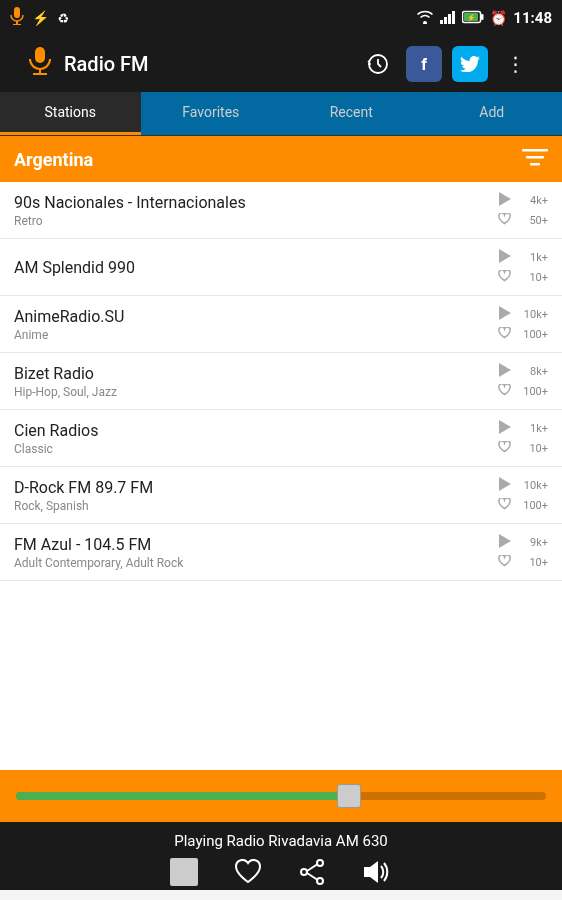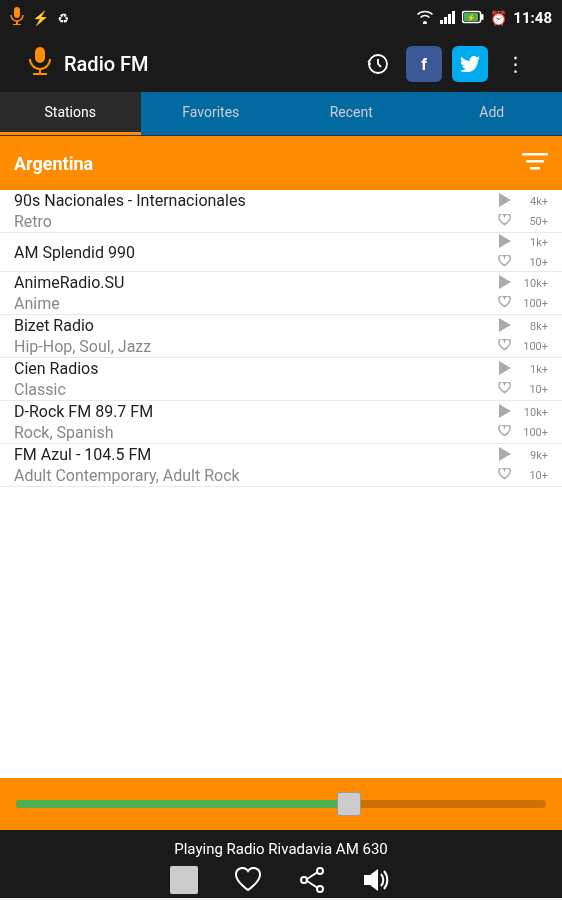--- a/index.html
+++ b/index.html
@@ -104,21 +104,21 @@
     }
     .tab-item.active {
       background: #2a2a2a;
       color: white;
       border-bottom: 3px solid #ff8c00;
     }
 
     
     .country-header {
       background: #ff8c00;
-      height: 54px;
+      height: 46px;
       display: flex;
       align-items: center;
       justify-content: space-between;
       padding: 0 14px;
     }
     .country-name {
       color: white;
       font-size: 18px;
       font-weight: bold;
     }
@@ -129,34 +129,34 @@
 
     
     .station-list {
       background: white;
       overflow-y: auto;
       height: calc(900px - 36px - 56px - 44px - 46px - 52px - 78px);
     }
     .station-item {
       display: flex;
       align-items: center;
-      padding: 1px 14px;
+      padding: 10px 14px;
       border-bottom: 1px solid #e8e8e8;
       cursor: pointer;
     }
     .station-info {
       flex: 1;
     }
     .station-name {
       font-size: 16px;
       color: #222;
       font-weight: 400;
     }
     .station-genre {
-      font-size: 16px;
+      font-size: 12px;
       color: #888;
       margin-top: 2px;
     }
     .station-stats {
       display: flex;
       flex-direction: column;
       align-items: flex-end;
       gap: 4px;
     }
     .stat-row {

